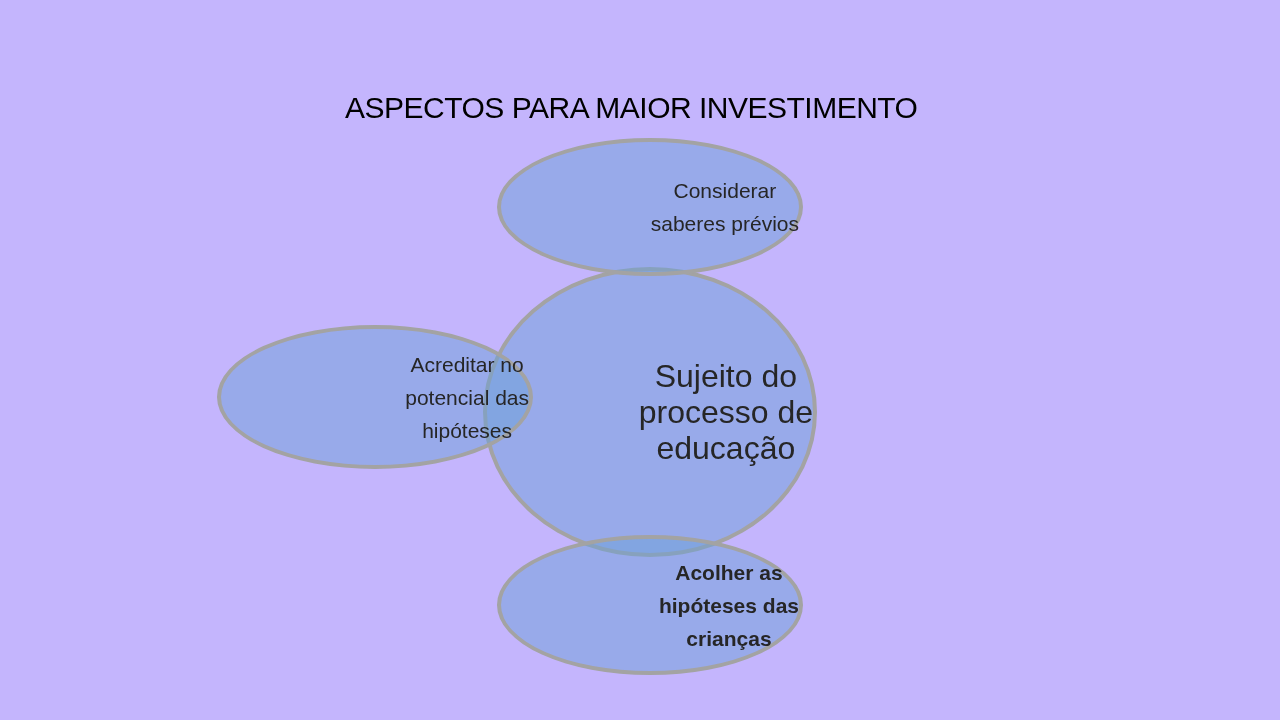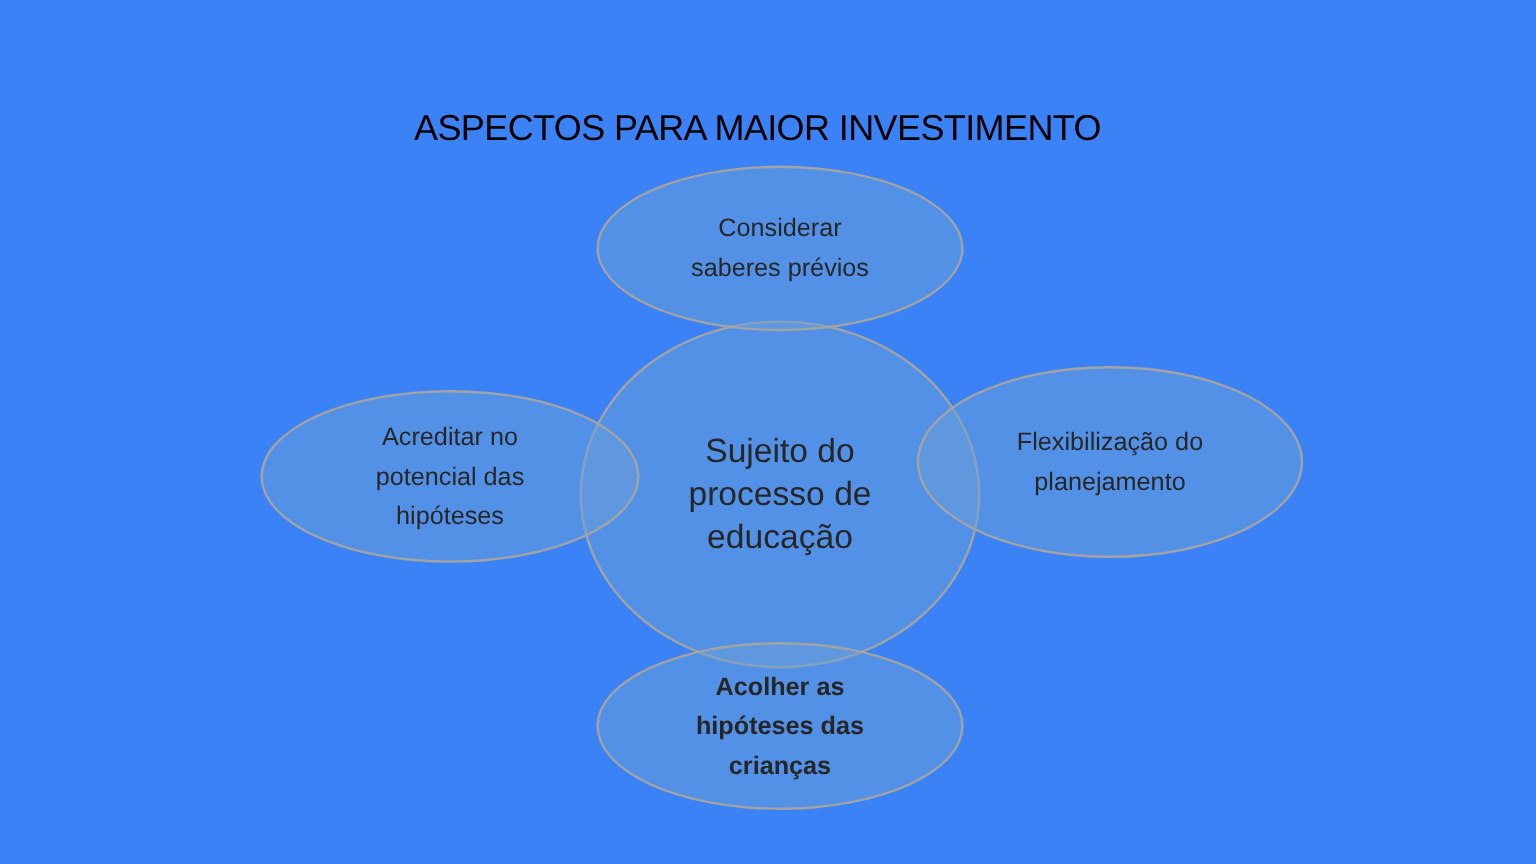--- a/index.html
+++ b/index.html
@@ -5,50 +5,50 @@
   * { margin: 0; padding: 0; box-sizing: border-box; }
   html, body {
     width: 1280px; height: 720px;
     background: #ffffff;
     overflow: hidden;
     font-family: "Liberation Sans", sans-serif;
   }
   .slide {
     position: relative;
     width: 1280px; height: 720px;
-    background: #3b82f6;
+    background: #c4b5fd;
   }
   .slide-title {
     position: absolute;
     left: 345px; top: 91px;
     font-size: 30px;
     letter-spacing: -0.5px;
     color: #000000;
     white-space: nowrap;
   }
   .shape {
     position: absolute;
     border-radius: 50%;
     background: rgba(107,160,216,0.5);
-    border: 2px solid #a3a3a3;
+    border: 4px solid #a3a3a3;
     display: flex;
     align-items: center;
-    justify-content: center;
+    justify-content: flex-end;
     text-align: center;
   }
   .shape .label {
     white-space: pre-line;
     color: #262626;
   }
   .shape-center {
     left: 483px; top: 267px;
     width: 334px; height: 290px;
     z-index: 1;
   }
-  .shape-center .label { font-size: 28px; line-height: 36px; }
+  .shape-center .label { font-size: 32px; line-height: 36px; }
   .satellite { z-index: 2; }
   .satellite .label { font-size: 21px; line-height: 33px; }
   .shape-top    { left: 497px; top: 138px; width: 306px; height: 138px; }
   .shape-left   { left: 217px; top: 325px; width: 316px; height: 144px; }
   .shape-right  { left: 764px; top: 305px; width: 322px; height: 160px; }
   .shape-bottom { left: 497px; top: 535px; width: 306px; height: 140px; font-weight: bold; }
 </style>
 </head>
 <body>
 
@@ -66,24 +66,20 @@
     <span class="label">Considerar
 saberes prévios</span>
   </div>
 
   <div class="shape satellite shape-left">
     <span class="label">Acreditar no
 potencial das
 hipóteses</span>
   </div>
 
-  <div class="shape satellite shape-right">
-    <span class="label">Flexibilização do
-planejamento</span>
-  </div>
 
   <div class="shape satellite shape-bottom">
     <span class="label">Acolher as
 hipóteses das
 crianças</span>
   </div>
 
 </div>
 
 </body></html>

